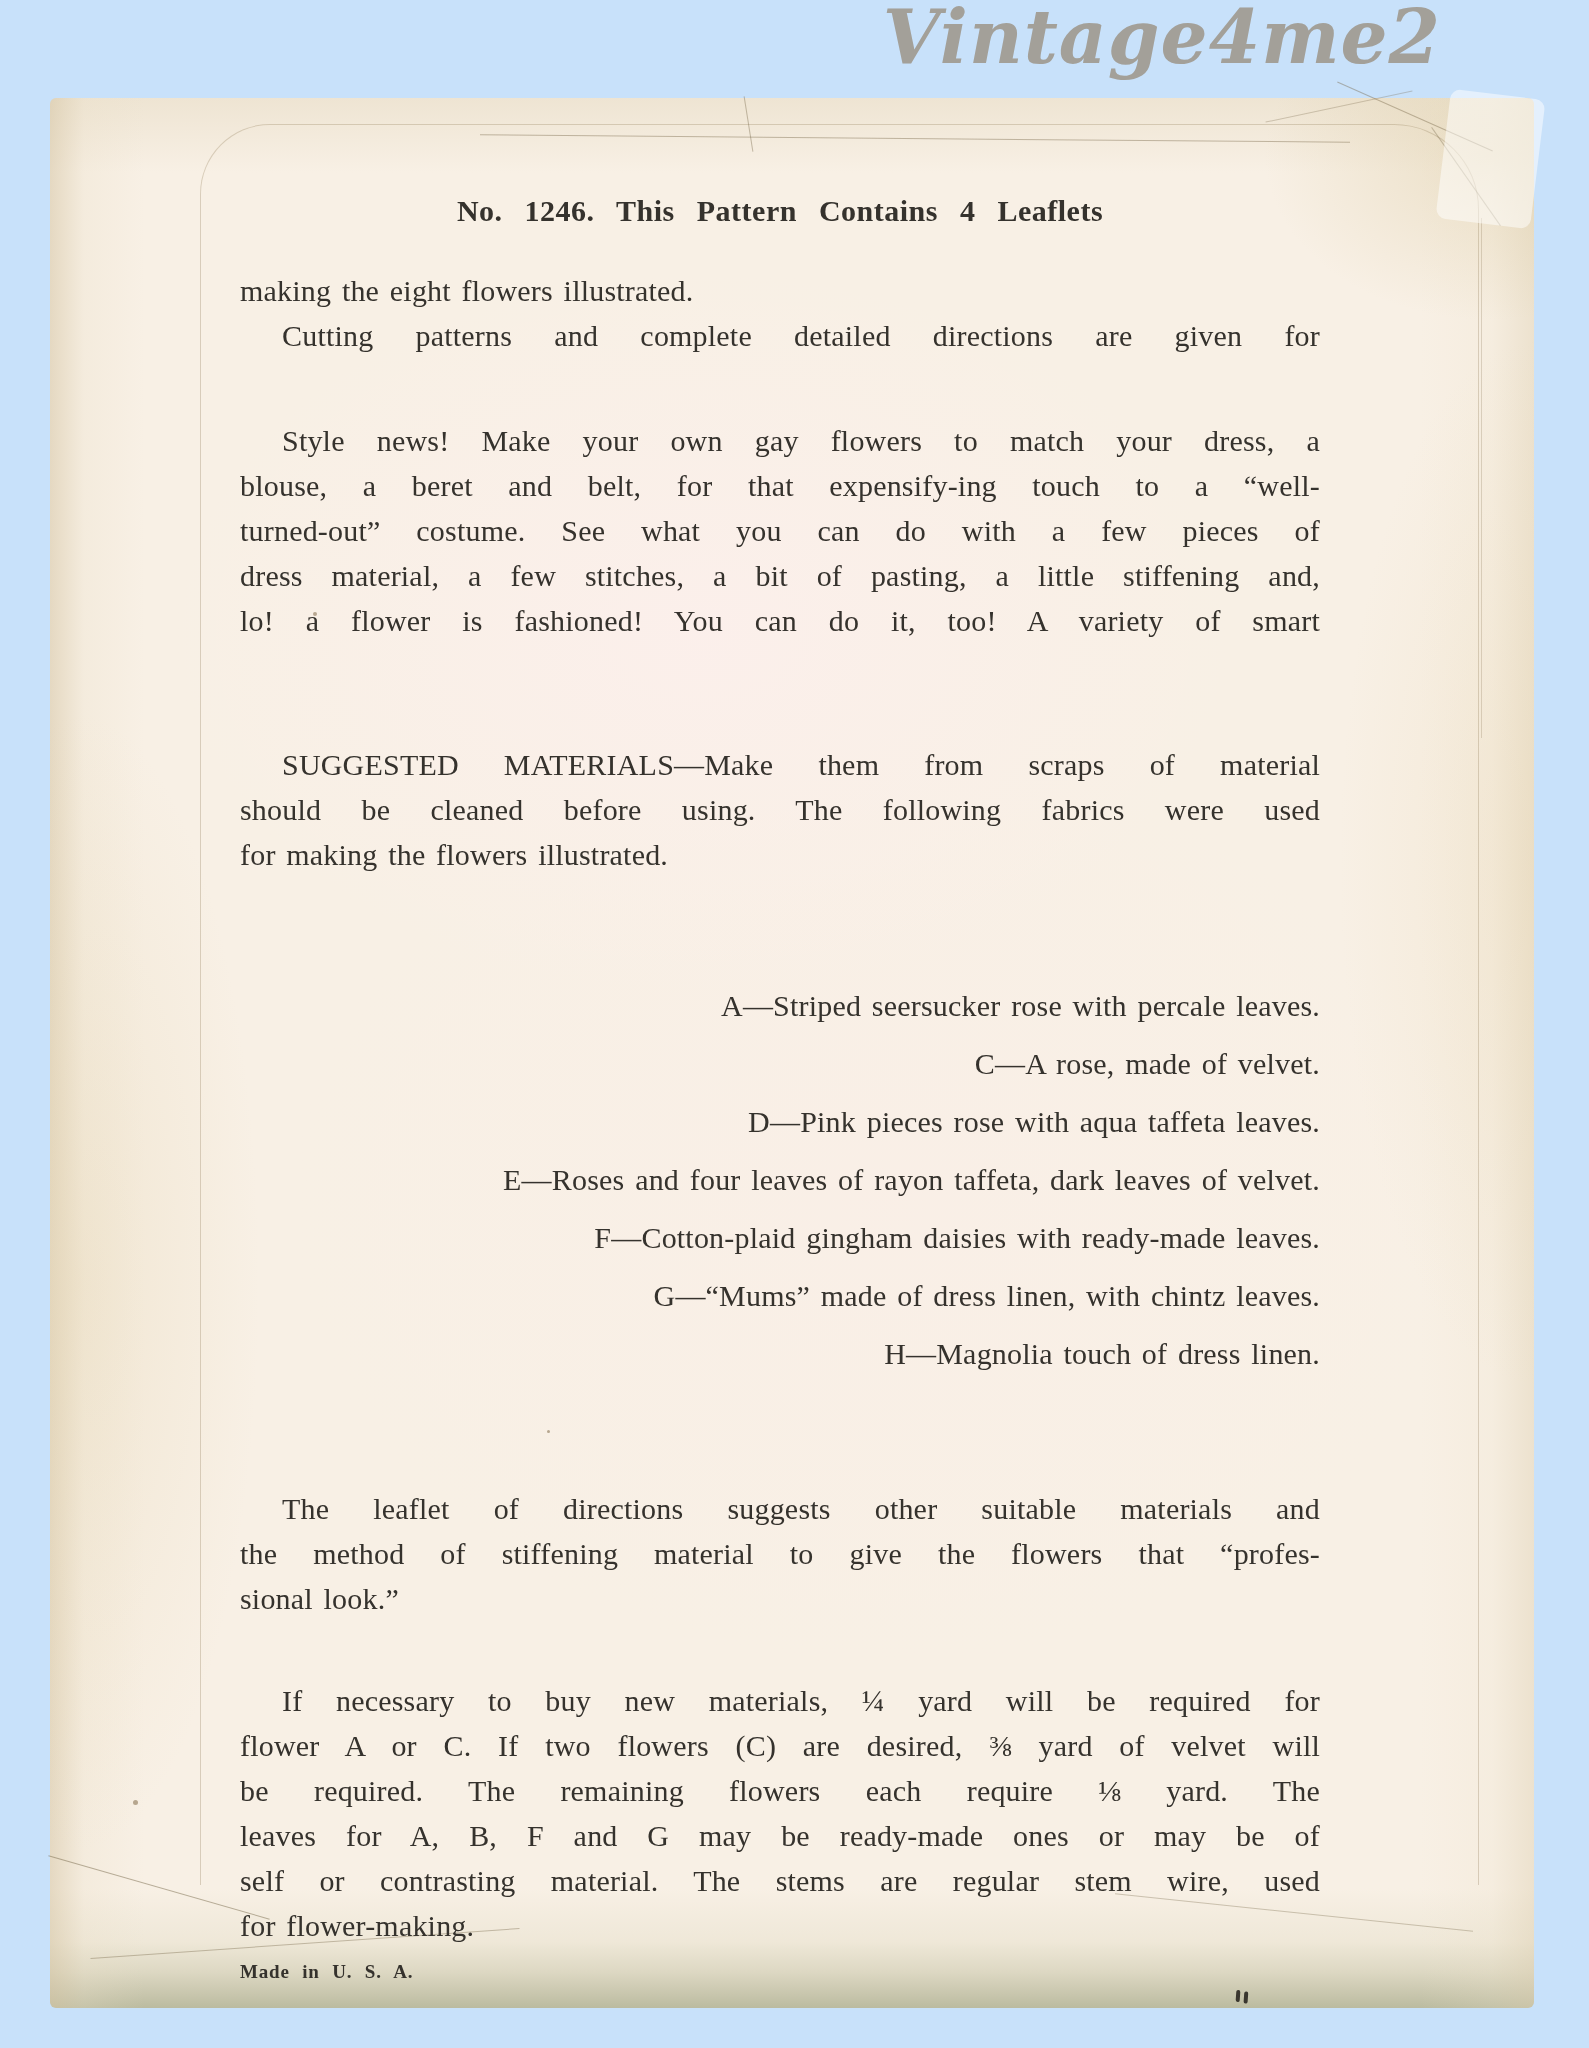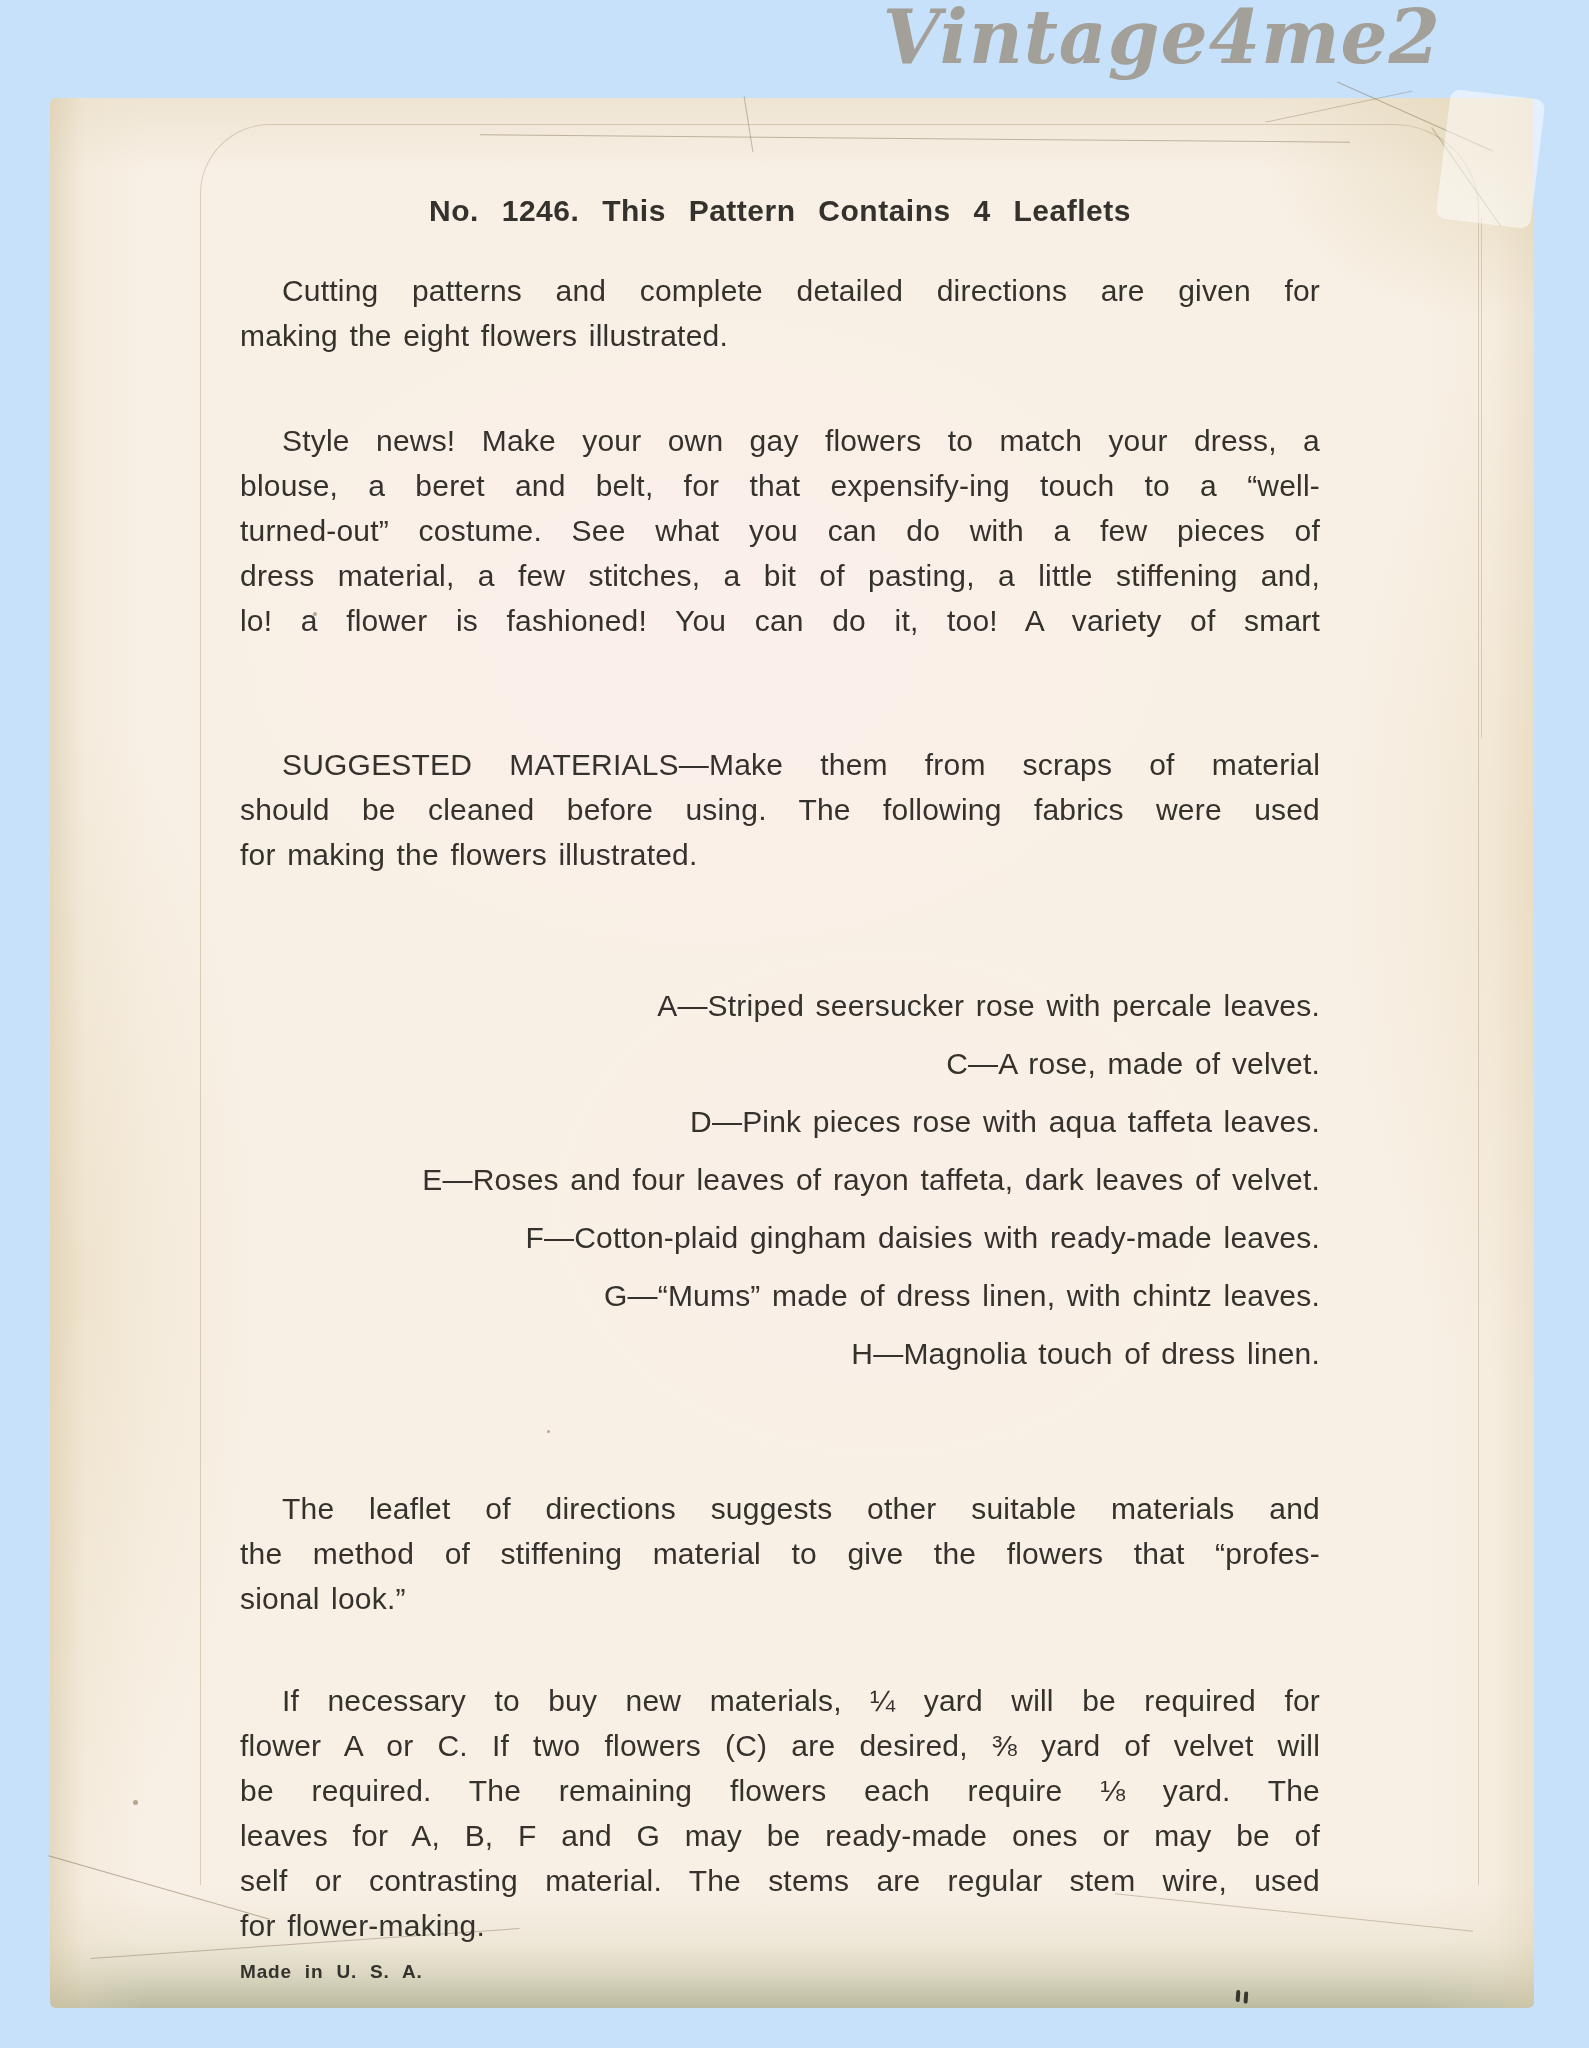--- a/index.html
+++ b/index.html
@@ -52,21 +52,21 @@
     position:absolute;left:1186px;top:1892px;width:4px;height:12px;
     background:#3a372f;transform:rotate(4deg);
     box-shadow:8px 1px 0 0 #3a372f;
     border-radius:2px;
   }
   .corner-light{
     position:absolute;right:-4px;top:-4px;width:95px;height:130px;
     background:rgba(255,255,255,.5);transform:rotate(7deg);border-radius:10px;
   }
   
-  .textcol{position:absolute;left:190px;width:1080px;color:#35322d;}
+  .textcol{position:absolute;left:190px;width:1080px;color:#35322d;font-family:Liberation Serif, serif;}
   .title{
     top:90px;height:45px;line-height:45px;
     font-size:30px;font-weight:bold;text-align:center;
     word-spacing:14px;letter-spacing:.5px;
   }
   .para .line{
     height:45px;line-height:45px;font-size:30px;
     letter-spacing:.2px;word-spacing:3px;
     text-align:justify;text-align-last:justify;
   }
@@ -102,22 +102,22 @@
   <div class="corner-light"></div>
   <div class="speck" style="left:83px;top:1702px;"></div>
   <div class="speck" style="left:263px;top:514px;width:4px;height:4px;"></div>
   <div class="speck" style="left:497px;top:1332px;width:3px;height:3px;"></div>
   <div class="smudge"></div>
 
   <div class="textcol title" style="position:absolute;">No. 1246.  This Pattern Contains 4 Leaflets</div>
 
   <div id="paras">
       <div class="textcol para" style="position: absolute; top: 170px;">
+        <div class="line last">making the eight flowers illustrated.</div>
         <div class="line indent">Cutting patterns and complete detailed directions are given for</div>
-        <div class="line last">making the eight flowers illustrated.</div>
       </div>
       <div class="textcol para" style="position: absolute; top: 320px;">
         <div class="line indent">Style news!  Make your own gay flowers to match your dress, a</div>
         <div class="line">blouse, a beret and belt, for that expensify-ing touch to a “well-</div>
         <div class="line">turned-out” costume.  See what you can do with a few pieces of</div>
         <div class="line">dress material, a few stitches, a bit of pasting, a little stiffening and,</div>
         <div class="line">lo! a flower is fashioned!  You can do it, too!  A variety of smart</div>
       </div>
       <div class="textcol para" style="position: absolute; top: 644px;">
         <div class="line indent">SUGGESTED MATERIALS—Make them from scraps of material</div>

